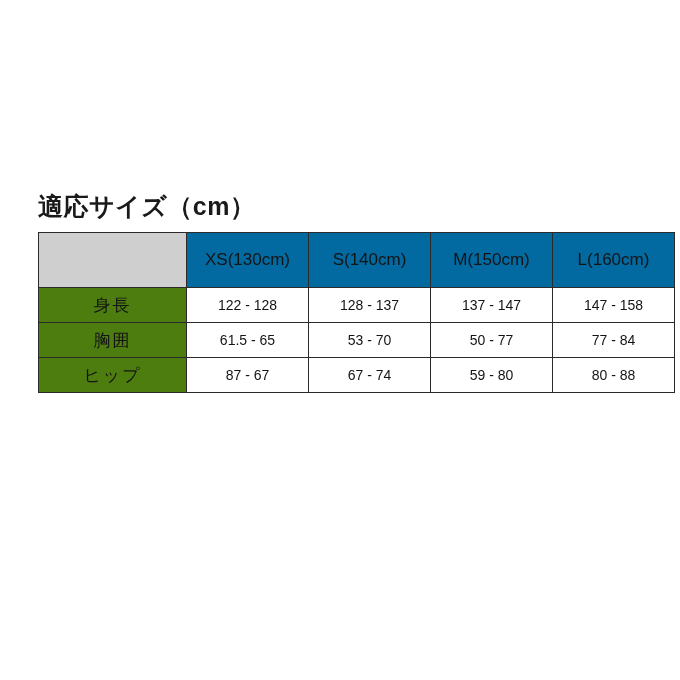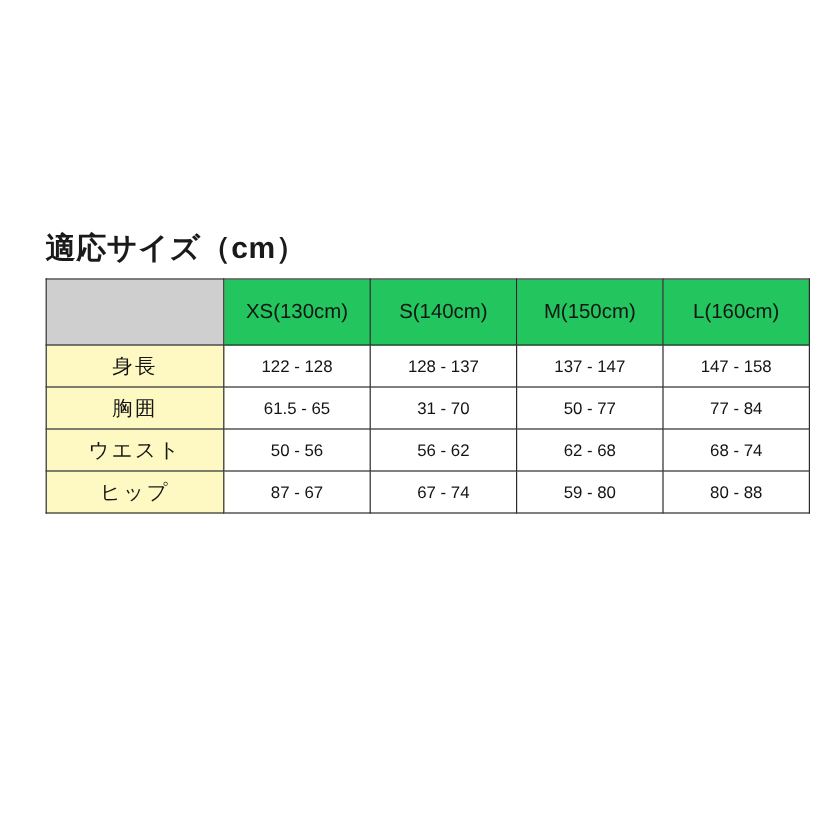--- a/index.html
+++ b/index.html
@@ -47,30 +47,30 @@
     border: 1px solid #2b2b2b;
     text-align: center;
     vertical-align: middle;
     font-size: 14px;
     font-weight: normal;
     color: #141414;
     padding: 0;
     height: 34px;
   }
   table.size-table thead th {
-    background: #22c55e;
+    background: #0369a1;
     height: 54px;
     font-size: 17px;
     font-weight: normal;
   }
   table.size-table thead th.corner {
     background: #cfcfcf;
   }
   table.size-table tbody th.rowhead {
-    background: #fef9c3;
+    background: #4d7c0f;
     font-weight: normal;
     letter-spacing: 2px;
     font-size: 17px;
   }
   .col-label { width: 148px; }
   .col-data  { width: 122px; }
 </style>
 </head>
 <body>
 
@@ -100,30 +100,23 @@
         <tr>
           <th class="rowhead">身長</th>
           <td>122 - 128</td>
           <td>128 - 137</td>
           <td>137 - 147</td>
           <td>147 - 158</td>
         </tr>
         <tr>
           <th class="rowhead">胸囲</th>
           <td>61.5 - 65</td>
-          <td>31 - 70</td>
+          <td>53 - 70</td>
           <td>50 - 77</td>
           <td>77 - 84</td>
-        </tr>
-        <tr>
-          <th class="rowhead">ウエスト</th>
-          <td>50 - 56</td>
-          <td>56 - 62</td>
-          <td>62 - 68</td>
-          <td>68 - 74</td>
         </tr>
         <tr>
           <th class="rowhead">ヒップ</th>
           <td>87 - 67</td>
           <td>67 - 74</td>
           <td>59 - 80</td>
           <td>80 - 88</td>
         </tr>
       </tbody>
     </table>

